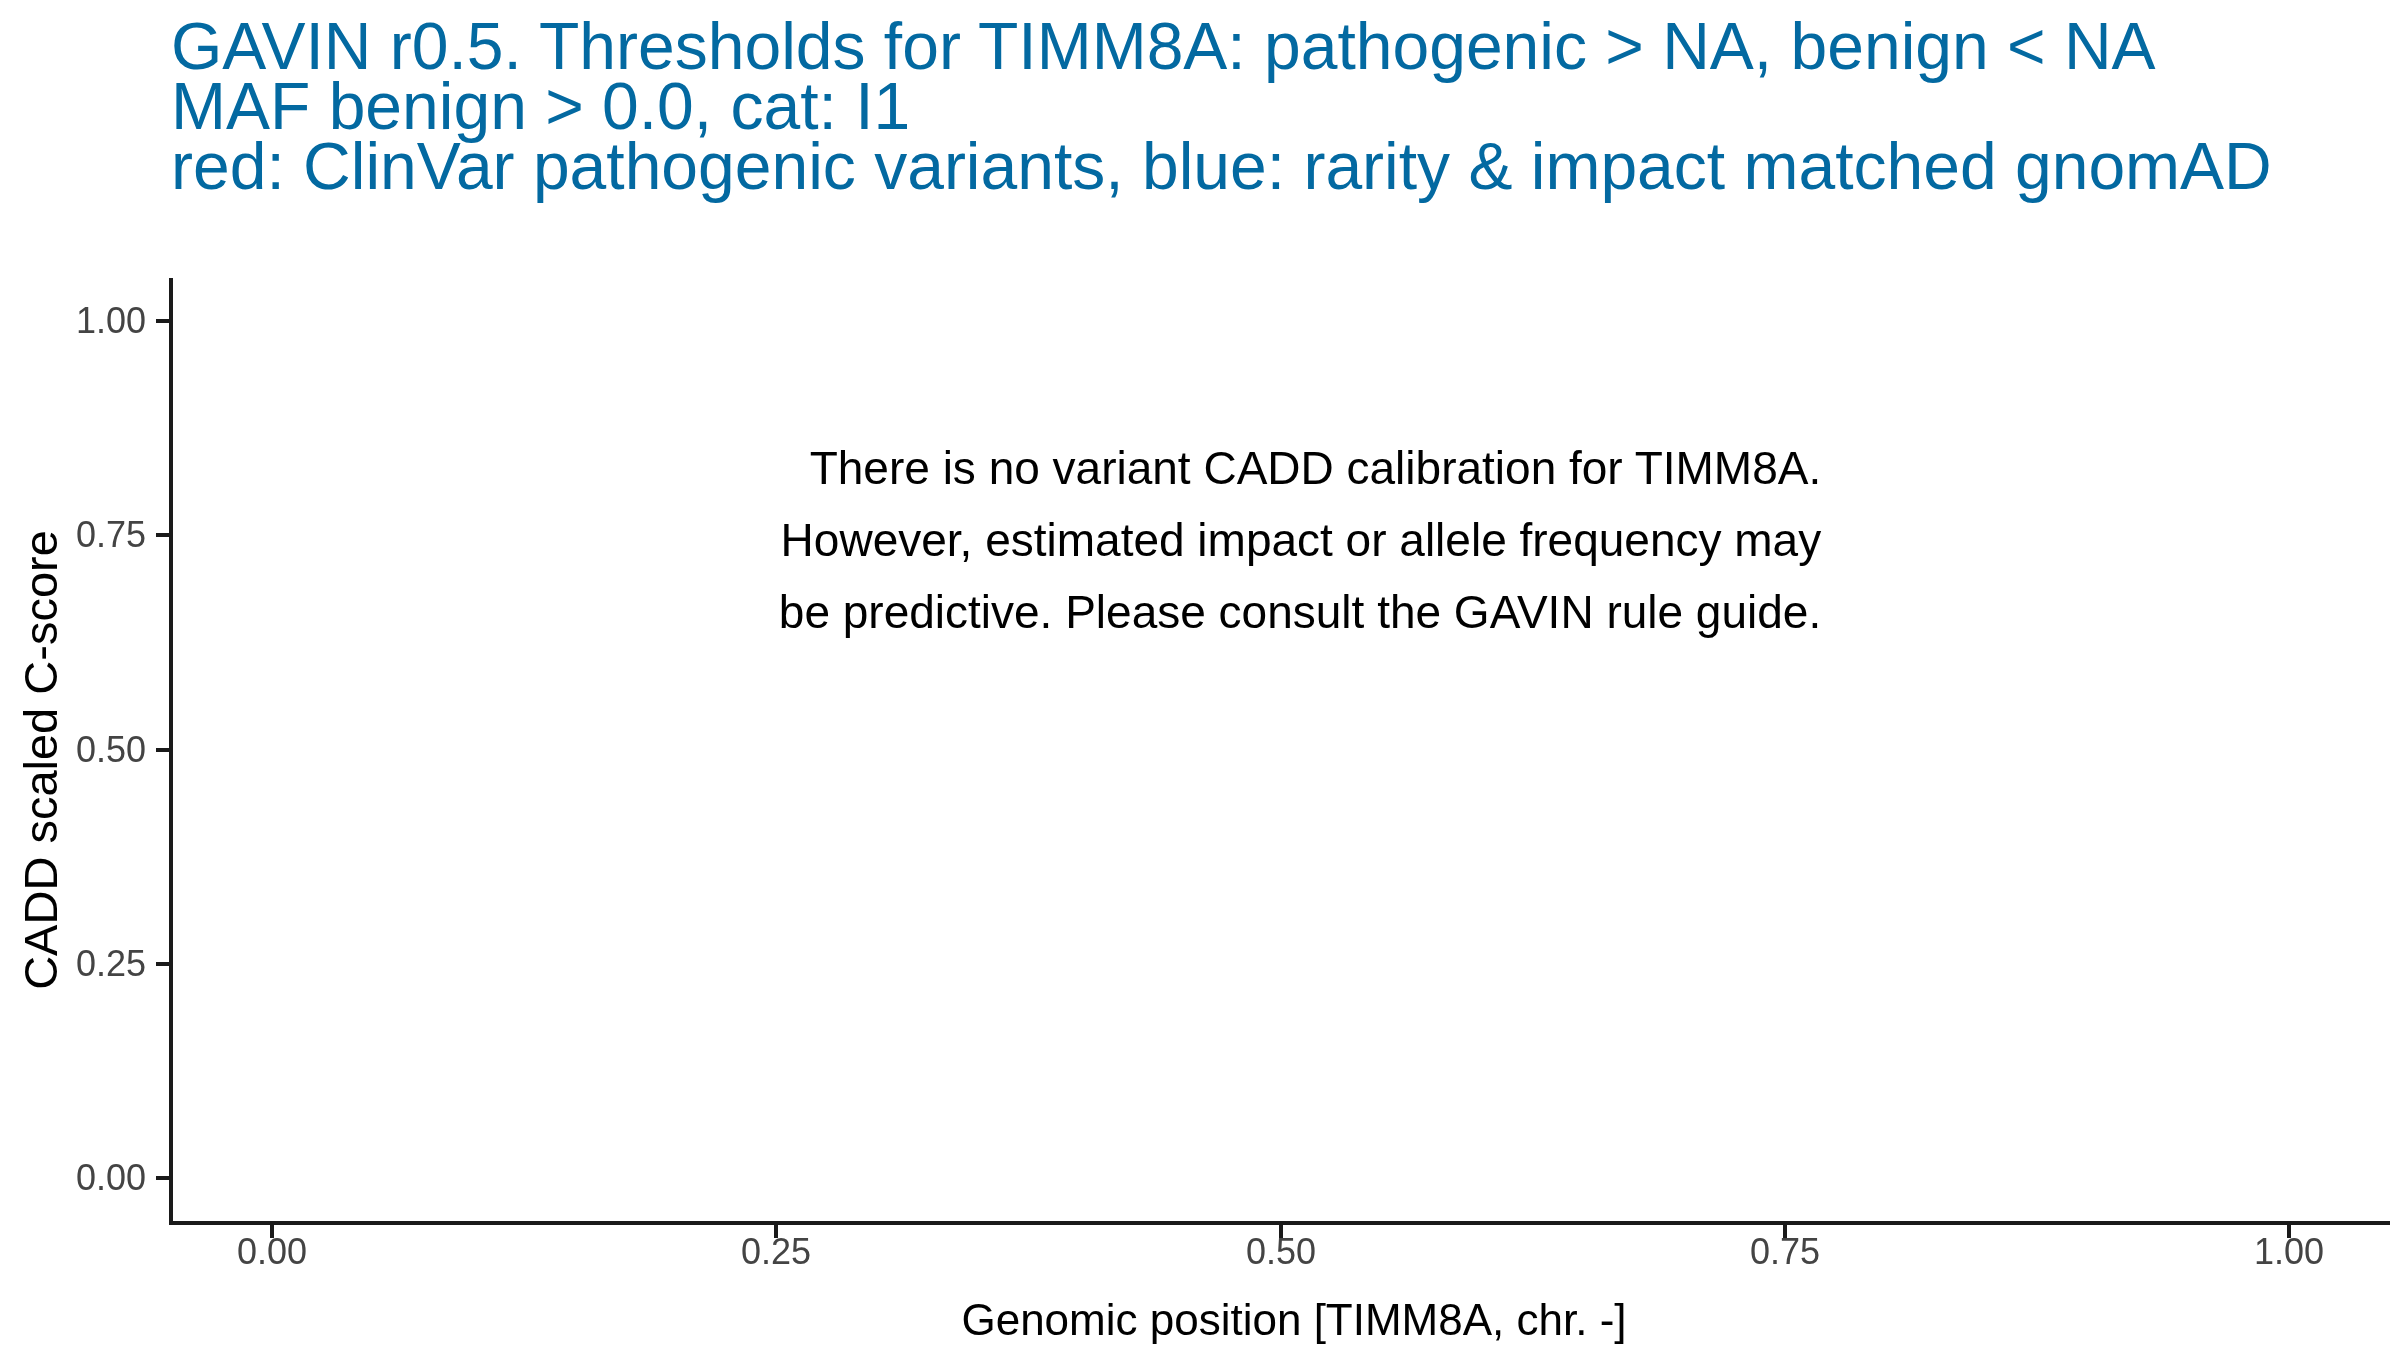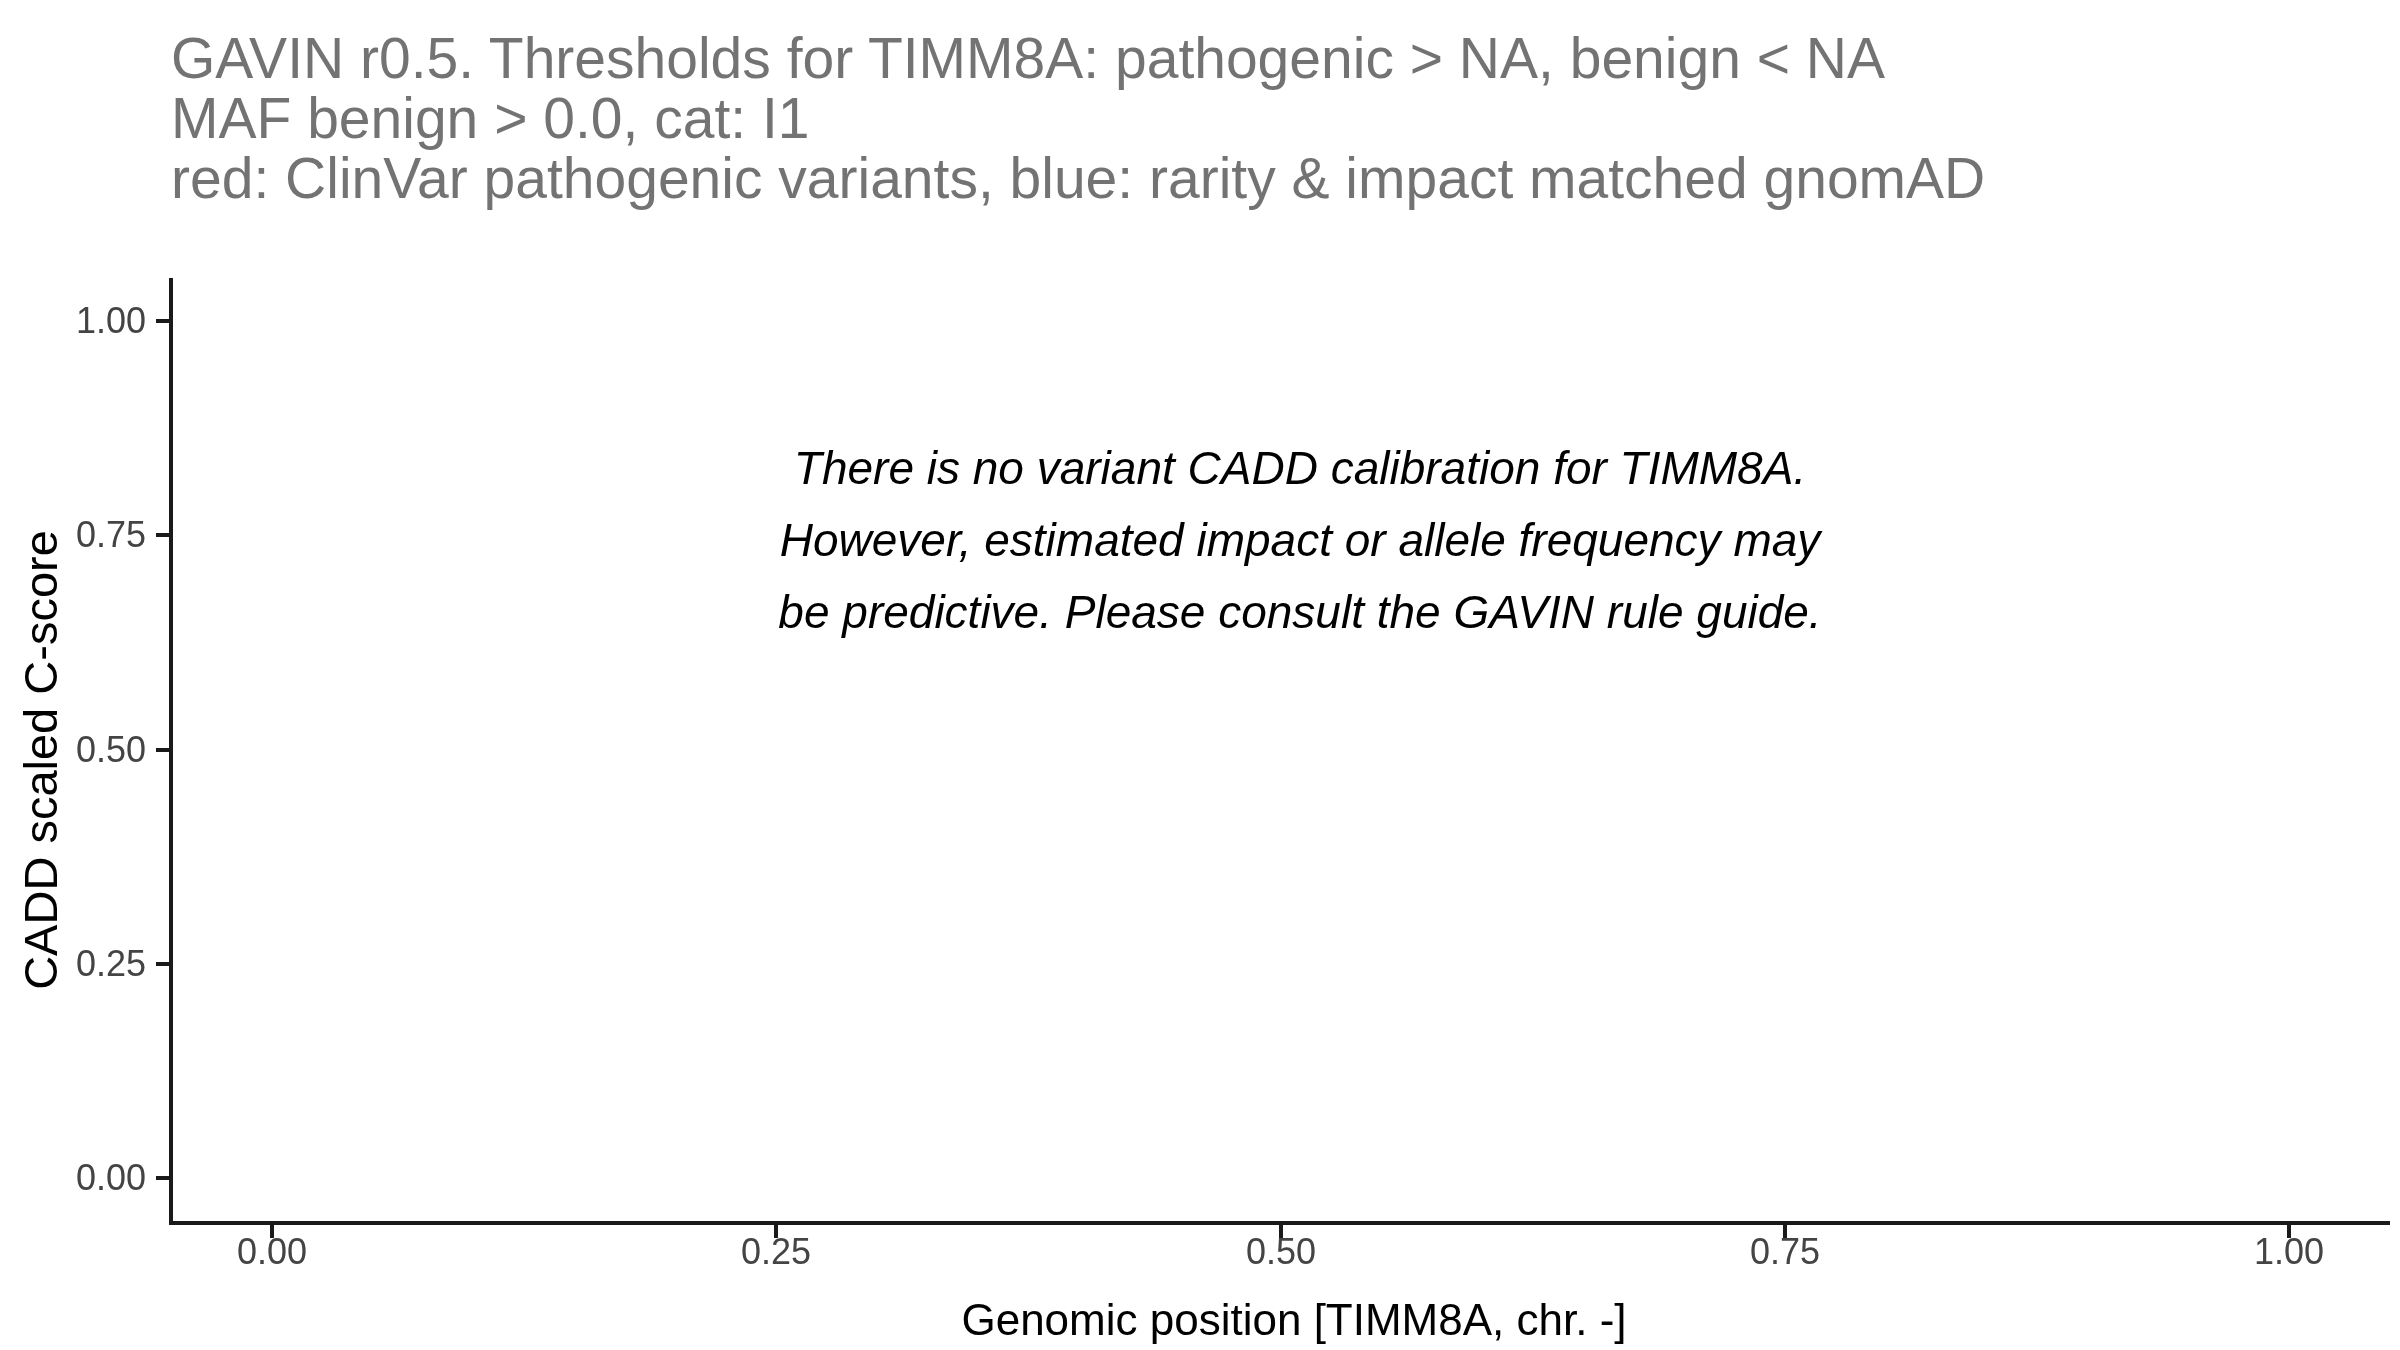--- a/index.html
+++ b/index.html
@@ -14,24 +14,24 @@
     background: #ffffff;
     font-family: "Liberation Sans", sans-serif;
     color: #000000;
     overflow: hidden;
   }
 
   
   .plot-title {
     position: absolute;
     left: 171px;
-    top: 28px;
-    font-size: 57px;
+    top: 16px;
+    font-size: 66px;
     line-height: 60px;
-    color: #737373;
+    color: #0369a1;
     white-space: nowrap;
   }
 
   
   .panel {
     position: absolute;
     left: 169px;
     top: 278px;
     width: 2217px;
     height: 943px;
@@ -97,26 +97,25 @@
     font-size: 44px;
     color: #000000;
   }
 
   
   .annotation {
     position: absolute;
     left: 1300px;
     top: 540px;
     transform: translate(-50%, -50%);
-    text-align: center;
+    text-align: right;
     font-size: 46px;
     line-height: 72px;
     color: #000000;
     white-space: nowrap;
-    font-style: italic;
   }
 </style>
 </head>
 <body>
 
 <div class="figure">
 
   <div class="plot-title">
     <div>GAVIN r0.5. Thresholds for TIMM8A: pathogenic &gt; NA, benign &lt; NA</div>
     <div>MAF benign &gt; 0.0, cat: I1</div>

